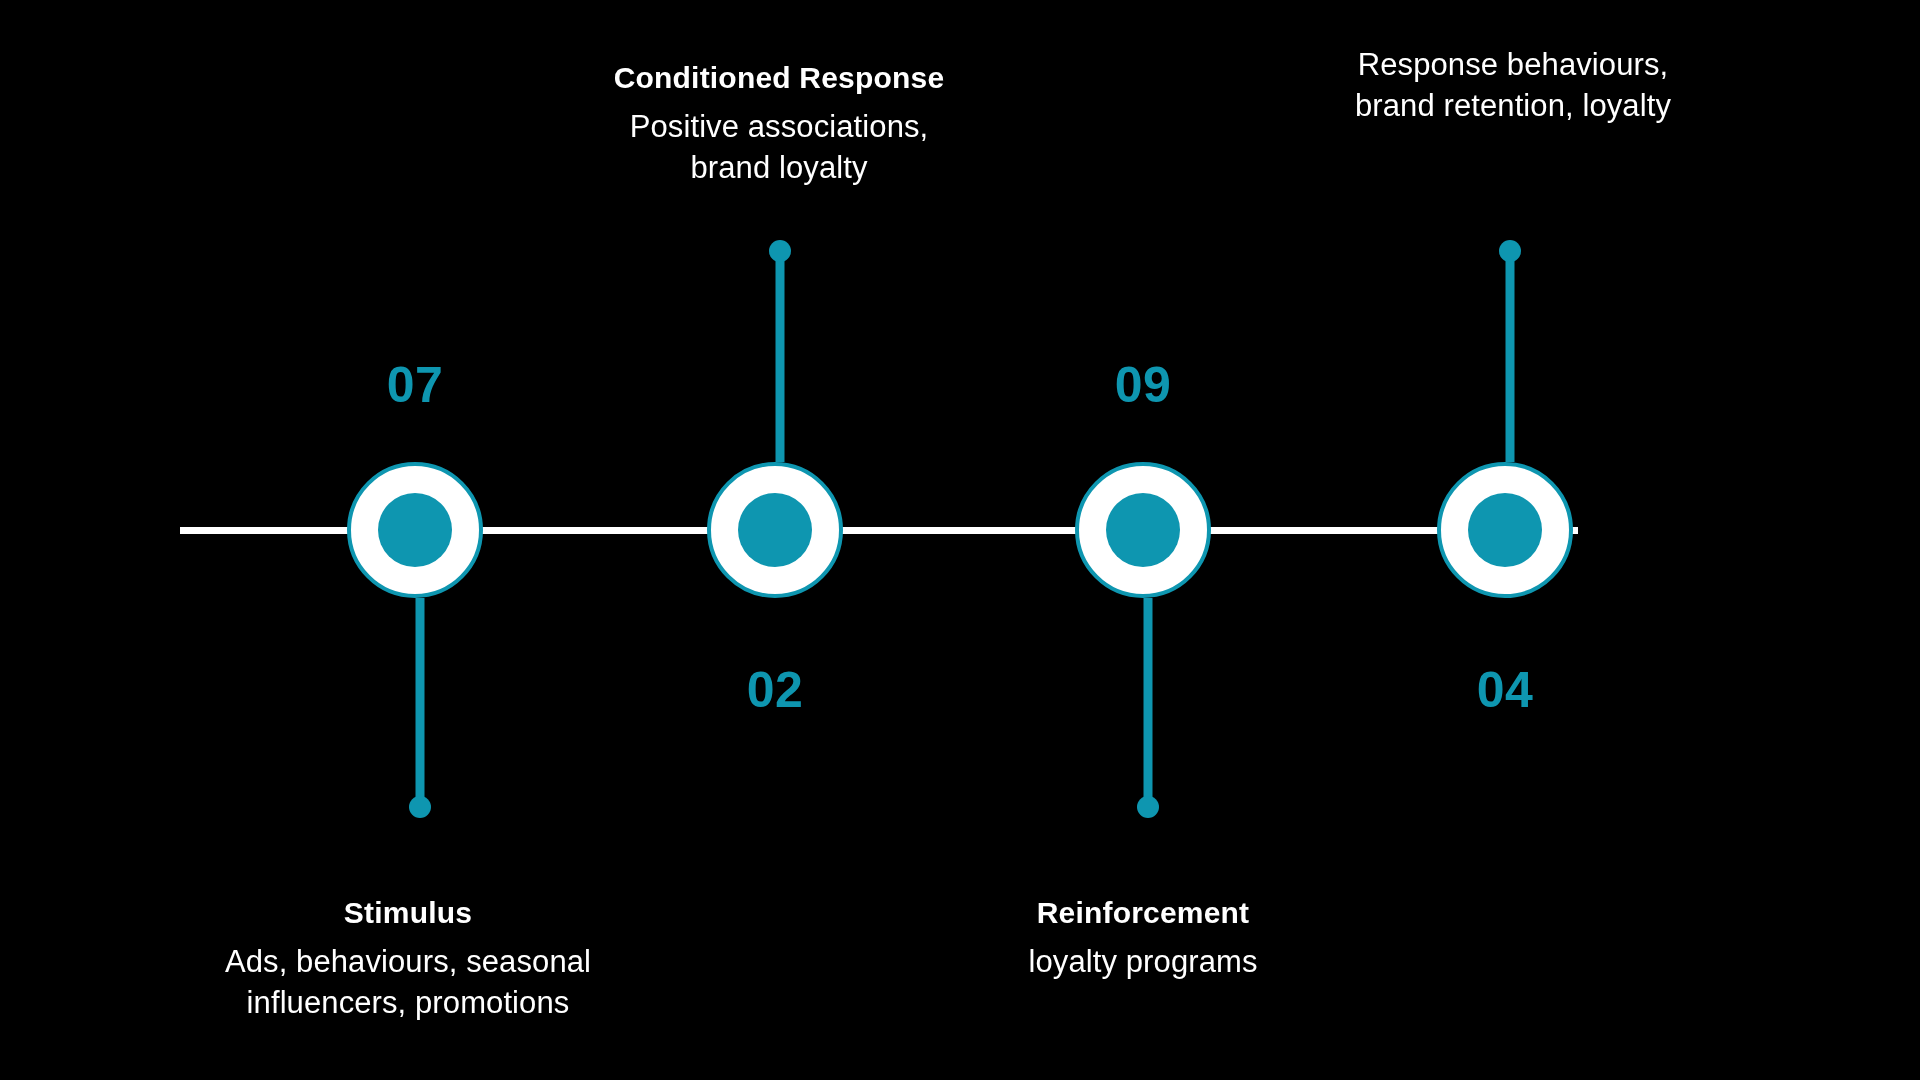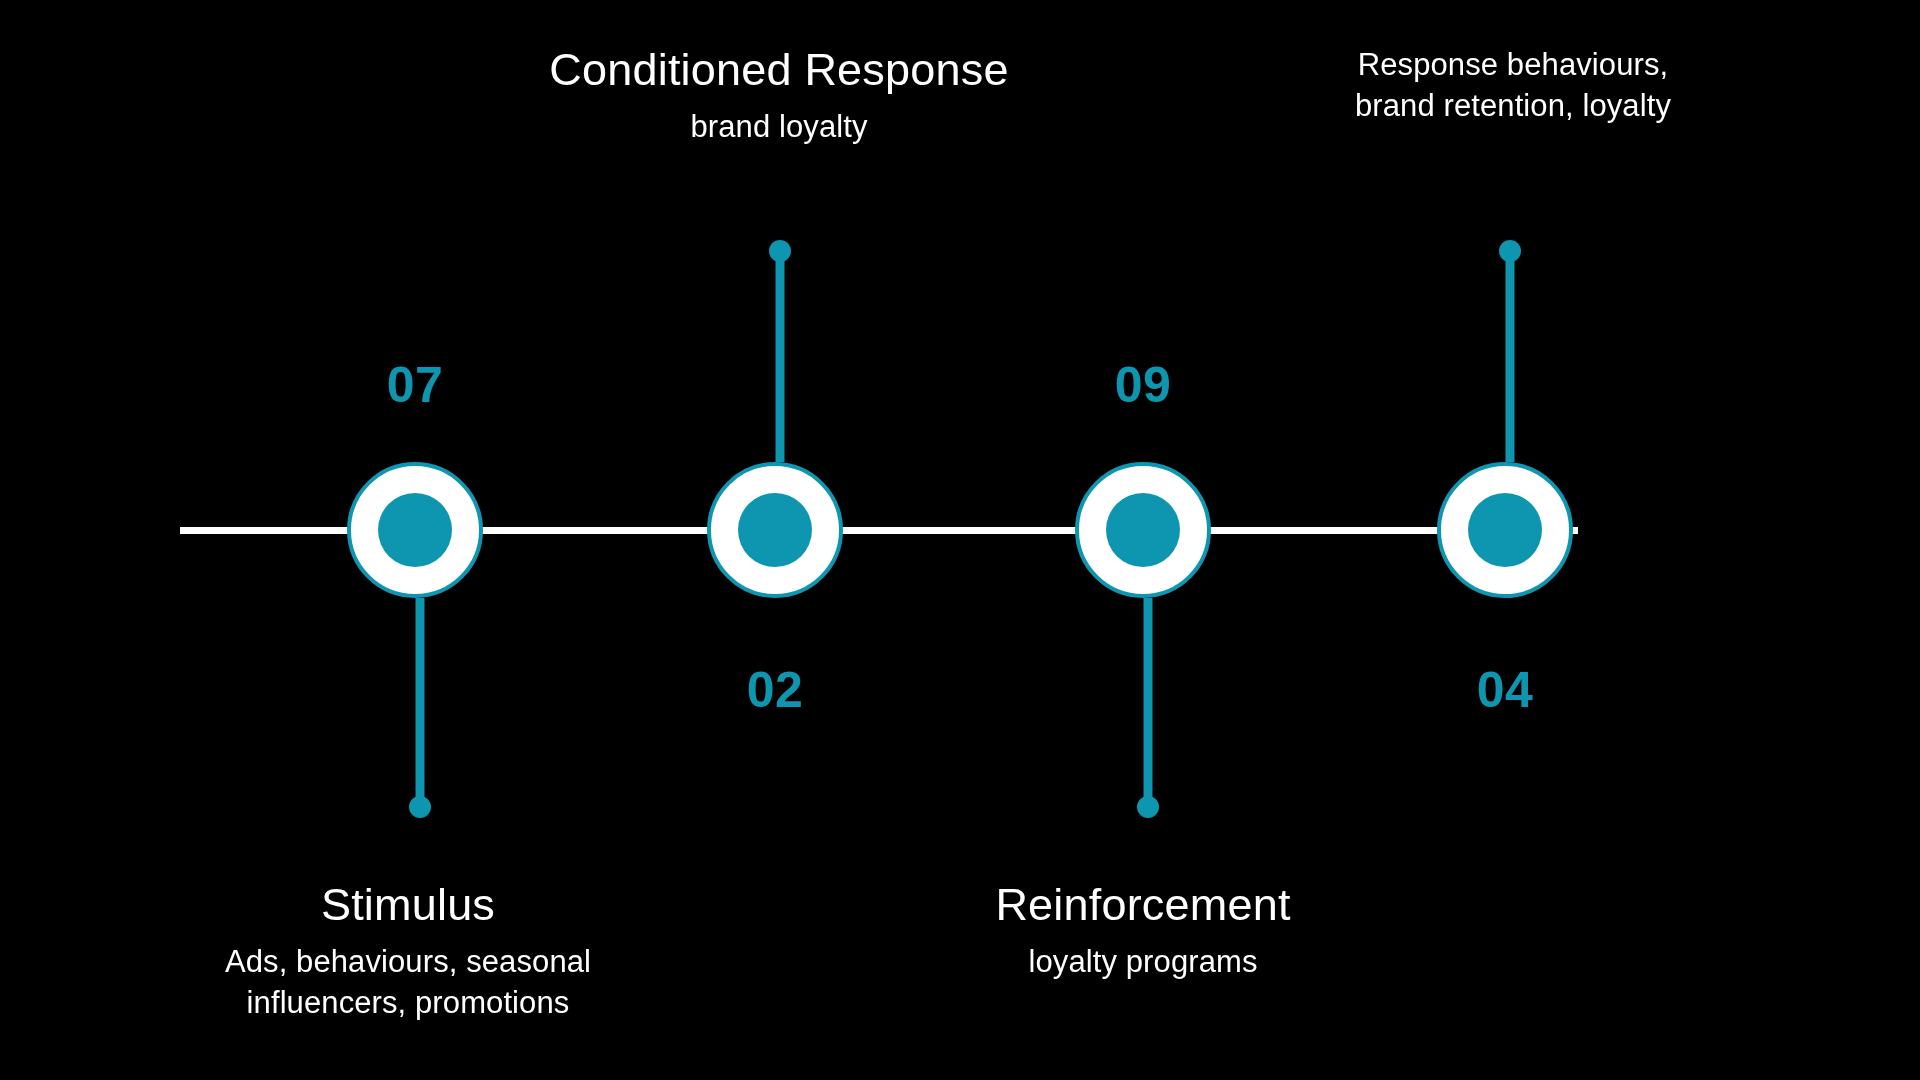--- a/index.html
+++ b/index.html
@@ -99,25 +99,26 @@
   
   .label-block {
     position: absolute;
     transform: translateX(-50%);
     text-align: center;
     z-index: 3;
     white-space: nowrap;
   }
   .label-title {
     color: #ffffff;
-    font-size: 45px;
-    font-weight: 400;
+    font-size: 30px;
+    font-weight: 700;
     line-height: 1.12;
     letter-spacing: 0.2px;
     margin-bottom: 12px;
+    margin-top: 16px;
   }
   .label-desc {
     color: #ffffff;
     font-size: 31px;
     font-weight: 400;
     line-height: 1.32;
     letter-spacing: 0.1px;
   }
   .label-desc .dl { display: block; }
 </style>
@@ -148,20 +149,21 @@
     <div class="stem"></div>
     <div class="cap"></div>
   </div>
   <div class="node" style="left:775px; top:530px;">
     <div class="core"></div>
   </div>
   <div class="step-number" style="left:775px; top:690px;">02</div>
   <div class="label-block" style="left:779px; top:45px;">
     <div class="label-title">Conditioned Response</div>
     <div class="label-desc">
+      <span class="dl">Positive associations,</span>
       <span class="dl">brand loyalty</span>
     </div>
   </div>
 
   <div class="connector down" style="left:1137px; top:598px; width:22px; height:220px;">
     <div class="stem"></div>
     <div class="cap"></div>
   </div>
   <div class="node" style="left:1143px; top:530px;">
     <div class="core"></div>

